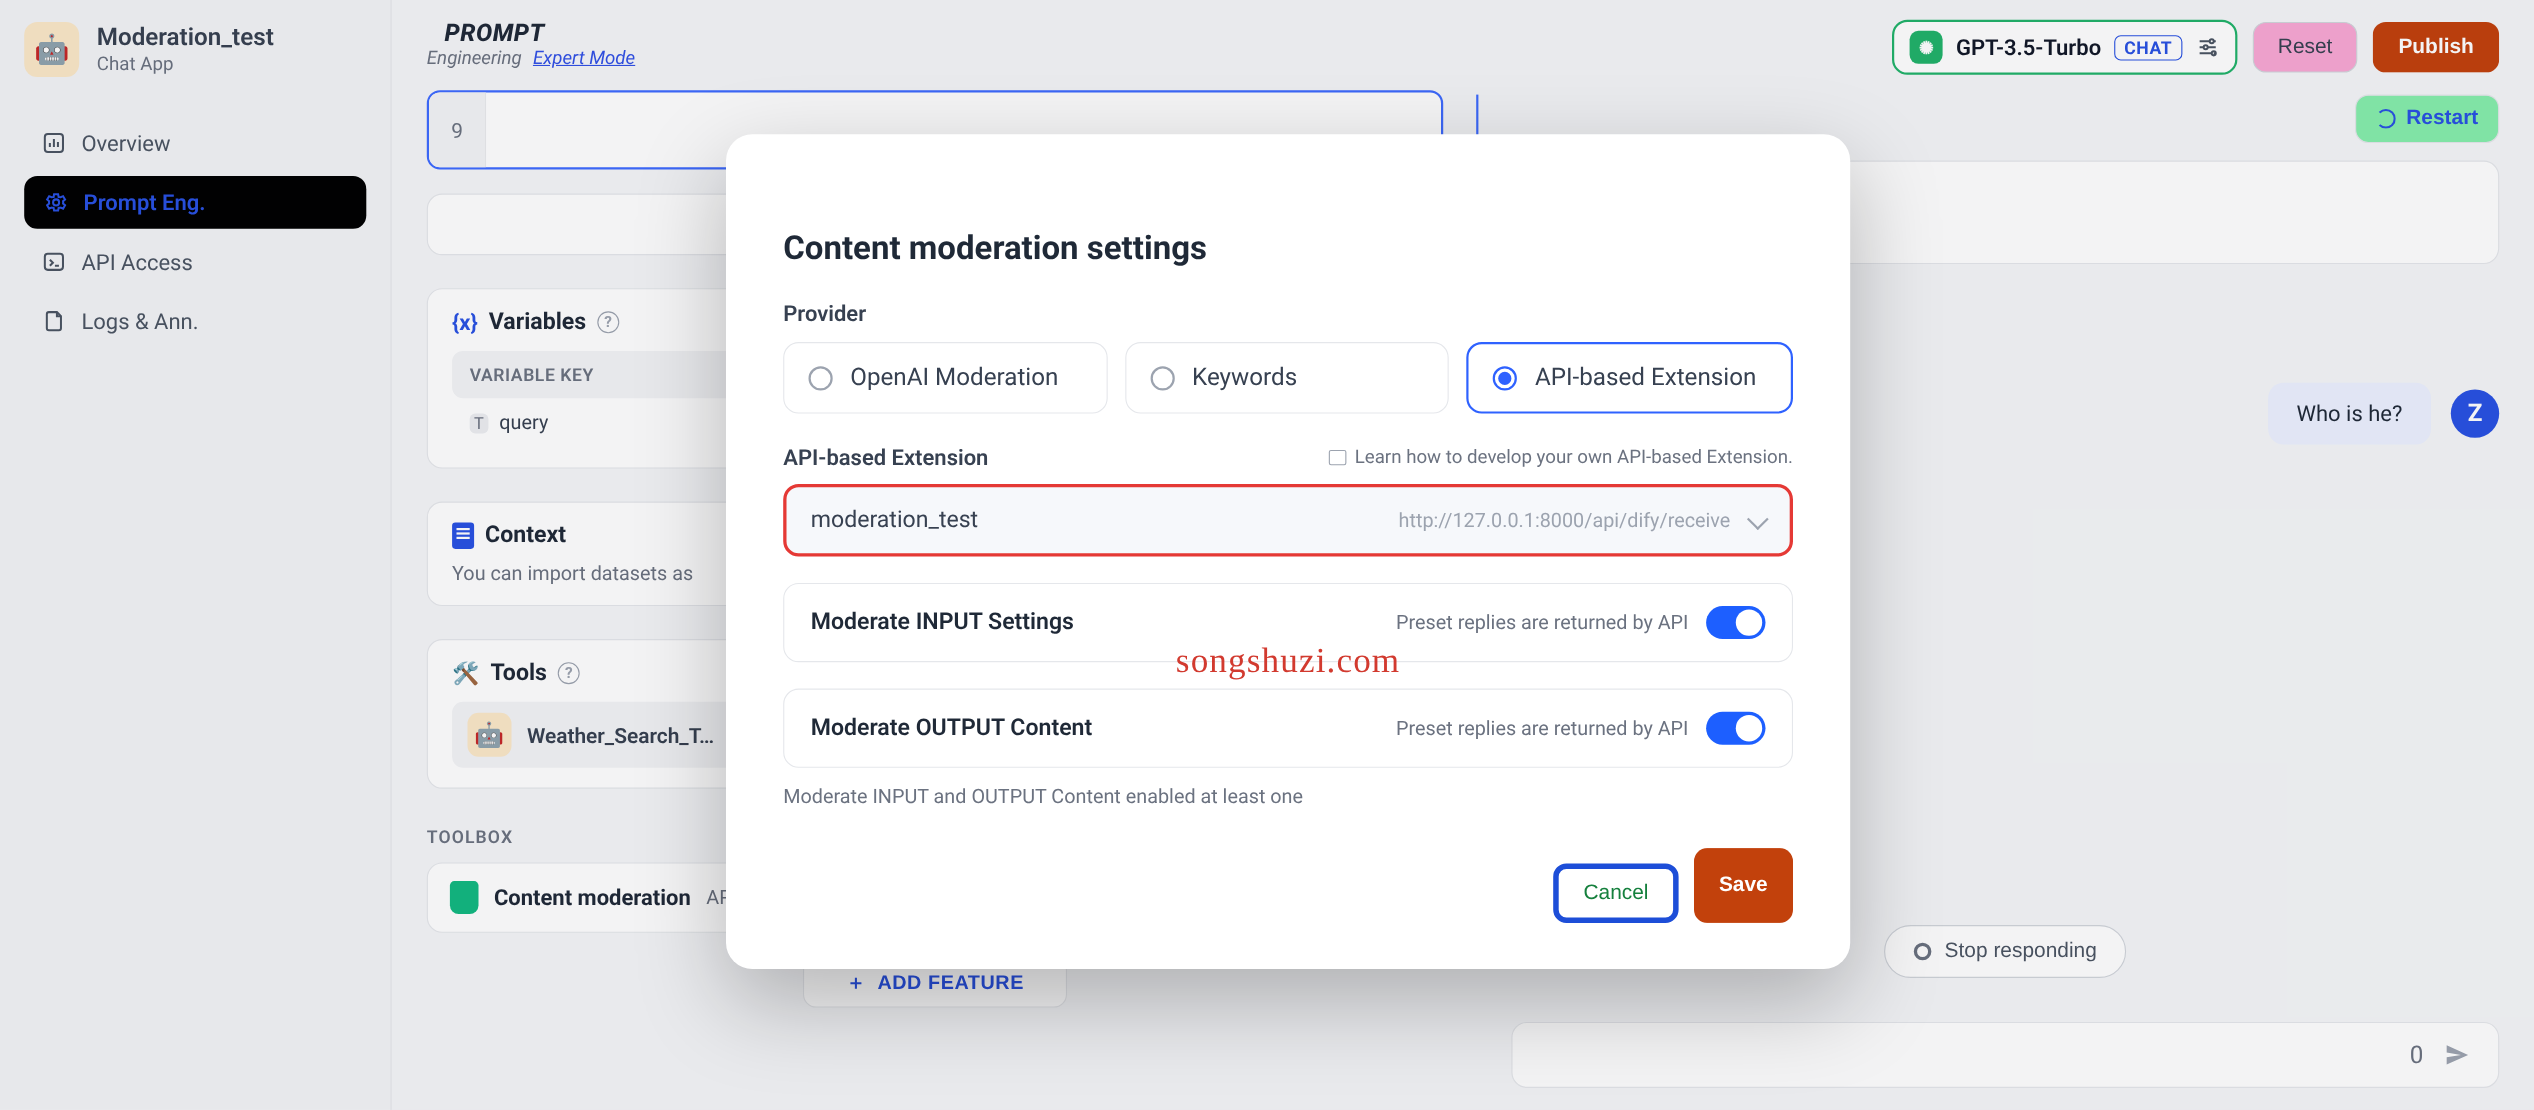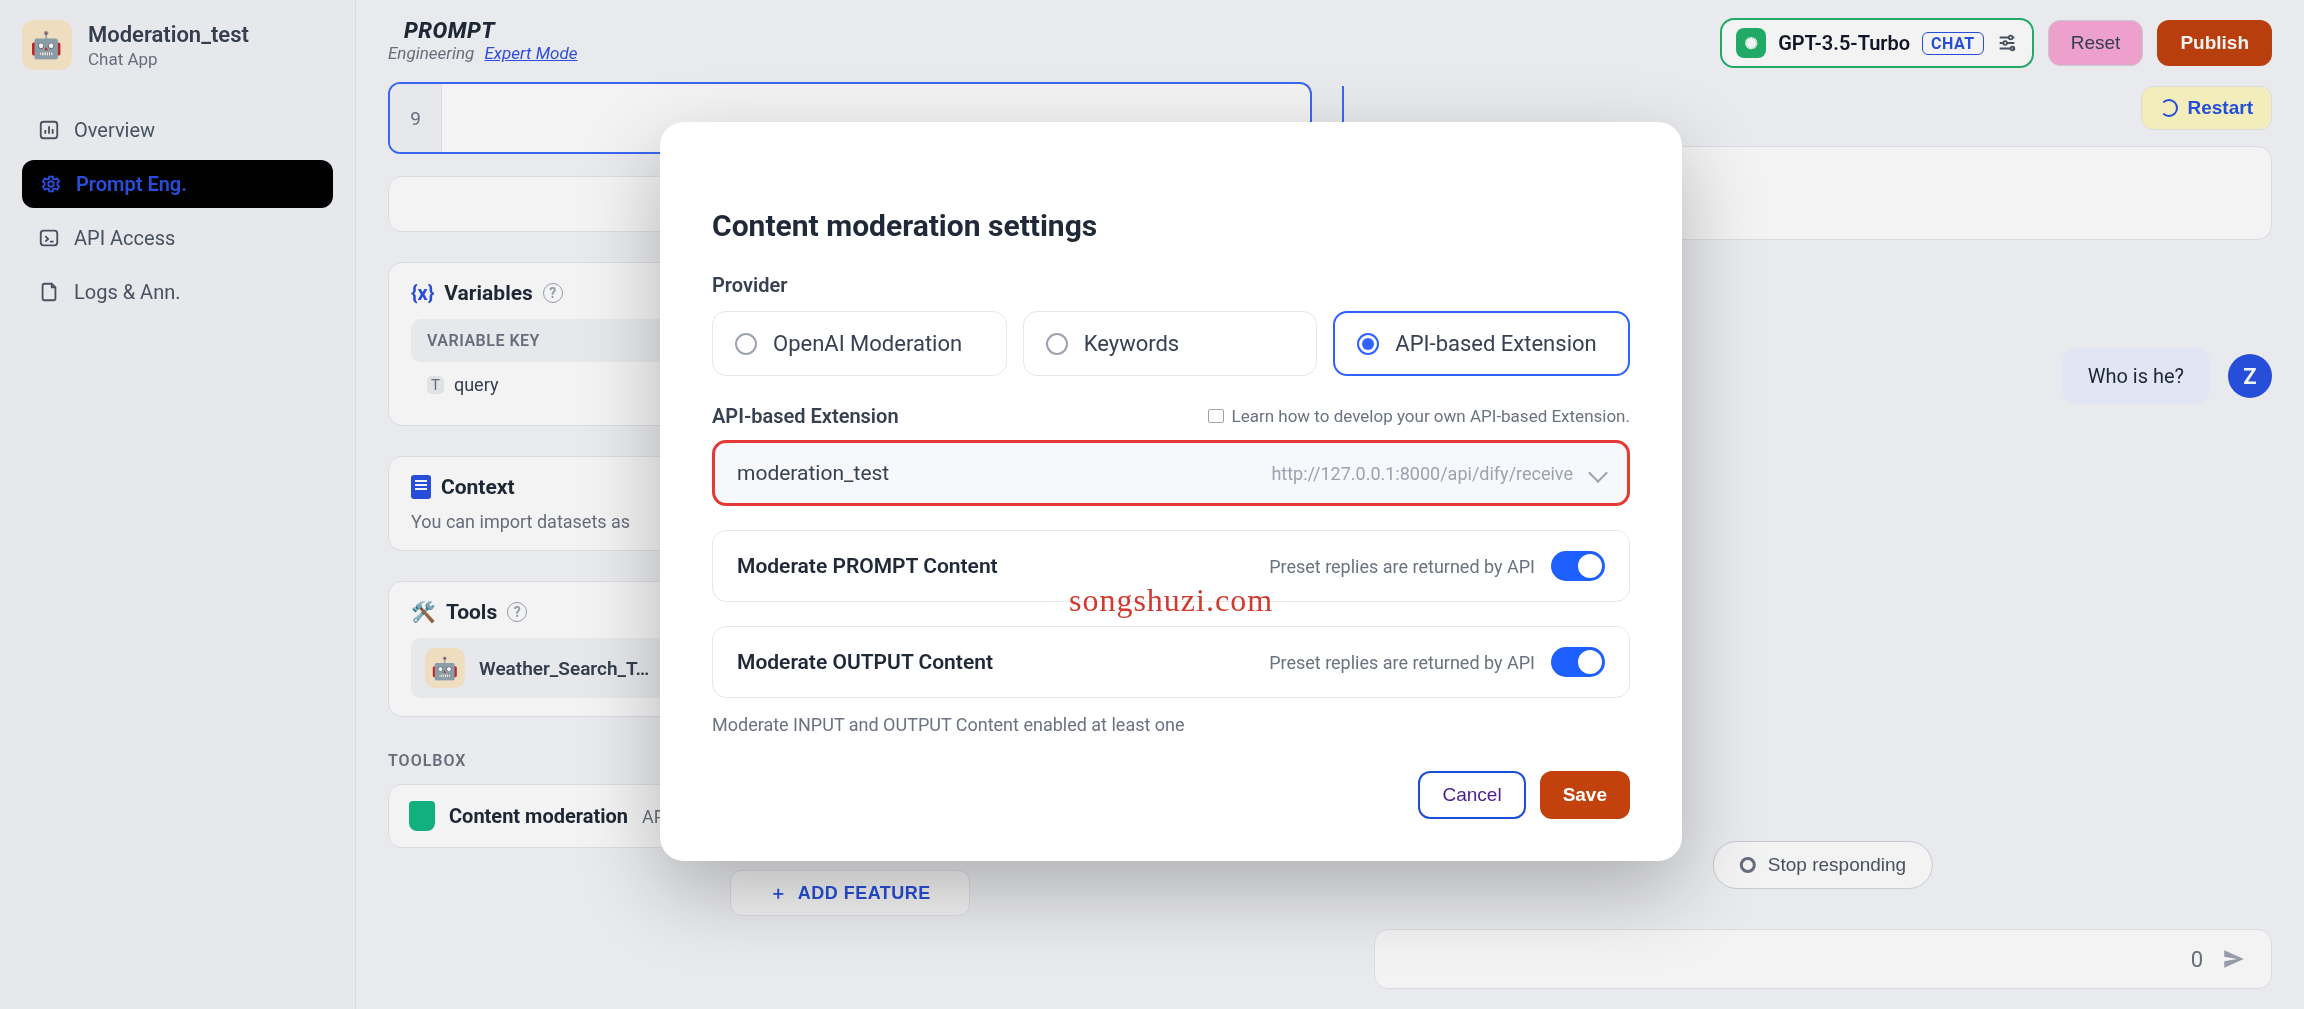--- a/index.html
+++ b/index.html
@@ -63,21 +63,21 @@
   .tb-settings { margin-left:auto; display:flex; align-items:center; gap:8px; color:#374151; font-size:19px; font-weight:600; }
   .gear-ico { width:20px; height:20px; border:2px solid #4b5563; border-radius:50%; position:relative; }
   .gear-ico::before { content:""; position:absolute; inset:4px; border-radius:50%; background:#4b5563; }
 
   .add-feature { margin:22px auto 0 auto; display:flex; align-items:center; justify-content:center; gap:10px; width:240px; padding:10px 0; border:1px solid #e5e7eb; border-radius:12px; background:#fff; color:#2952e3; font-weight:700; font-size:18px; letter-spacing:.5px; }
 
   
   .divider-v { position:absolute; left:986px; top:86px; width:2px; height:90px; background:#3e6bff; }
   .right-pane { position:absolute; left:1018px; top:86px; right:32px; bottom:0; }
   .restart-wrap { display:flex; justify-content:flex-end; }
-  .restart-btn { display:flex; align-items:center; gap:10px; border:1px solid #e5e7eb; background:#fef9c3; border-radius:12px; padding:10px 18px; color:#2952e3; font-size:19px; font-weight:600; }
+  .restart-btn { display:flex; align-items:center; gap:10px; border:1px solid #e5e7eb; background:#86efac; border-radius:12px; padding:10px 18px; color:#2952e3; font-size:19px; font-weight:600; }
   .refresh-ico { width:18px; height:18px; border:2px solid #2952e3; border-radius:50%; border-left-color:transparent; }
 
   .chat-box { margin-top:16px; border:1px solid #e5e7eb; border-radius:14px; background:#fff; height:94px; display:flex; align-items:center; padding:0 24px; font-size:20px; color:#374151; }
 
   .bubble-row { margin-top:108px; display:flex; justify-content:flex-end; align-items:center; gap:18px; }
   .bubble { background:#ecf1ff; border-radius:14px; padding:16px 26px; font-size:20px; color:#1f2937; }
   .avatar { width:44px; height:44px; border-radius:50%; background:#2952e3; color:#fff; font-size:22px; font-weight:700; display:flex; align-items:center; justify-content:center; }
 
   .violate-text { margin-top:96px; margin-left:100px; font-size:21px; color:#1f2937; }
 
@@ -116,21 +116,21 @@
   .mod-row { margin-top:24px; border:1.5px solid #e5e7eb; border-radius:14px; padding:20px 24px; display:flex; align-items:center; justify-content:space-between; }
   .mod-row:first-of-type { margin-top:36px; }
   .mod-title { font-size:21px; font-weight:600; }
   .mod-sub { font-size:18px; color:#6b7280; margin-right:16px; }
   .mod-right { display:flex; align-items:center; }
   .toggle { width:54px; height:30px; border-radius:30px; background:#1d5fff; position:relative; }
   .toggle::after { content:""; position:absolute; right:3px; top:3px; width:24px; height:24px; border-radius:50%; background:#fff; }
 
   .hint { margin-top:16px; font-size:18px; color:#6b7280; }
   .modal-actions { margin-top:36px; display:flex; justify-content:flex-end; gap:14px; }
-  .btn.cancel { background:#fff; border:2px solid #1d4ed8; color:#4c1d95; }
+  .btn.cancel { background:#fff; border:5px solid #1d4ed8; color:#15803d;margin-top:14px; }
 </style>
 </head>
 <body>
 
 <aside class="sidebar">
   <div class="app-head">
     <div class="app-icon">🤖</div>
     <div>
       <div class="app-title">Moderation_test</div>
       <div class="app-sub">Chat App</div>
@@ -315,21 +315,21 @@
   <div class="ext-select">
     <span class="ext-name">moderation_test</span>
     <span>
       <span class="ext-url">http://127.0.0.1:8000/api/dify/receive</span>
       <span class="chev"></span>
     </span>
   </div>
   <div class="watermark">songshuzi.com</div>
 
   <div class="mod-row">
-    <span class="mod-title">Moderate PROMPT Content</span>
+    <span class="mod-title">Moderate INPUT Settings</span>
     <span class="mod-right">
       <span class="mod-sub">Preset replies are returned by API</span>
       <span class="toggle"></span>
     </span>
   </div>
   <div class="mod-row">
     <span class="mod-title">Moderate OUTPUT Content</span>
     <span class="mod-right">
       <span class="mod-sub">Preset replies are returned by API</span>
       <span class="toggle"></span>

